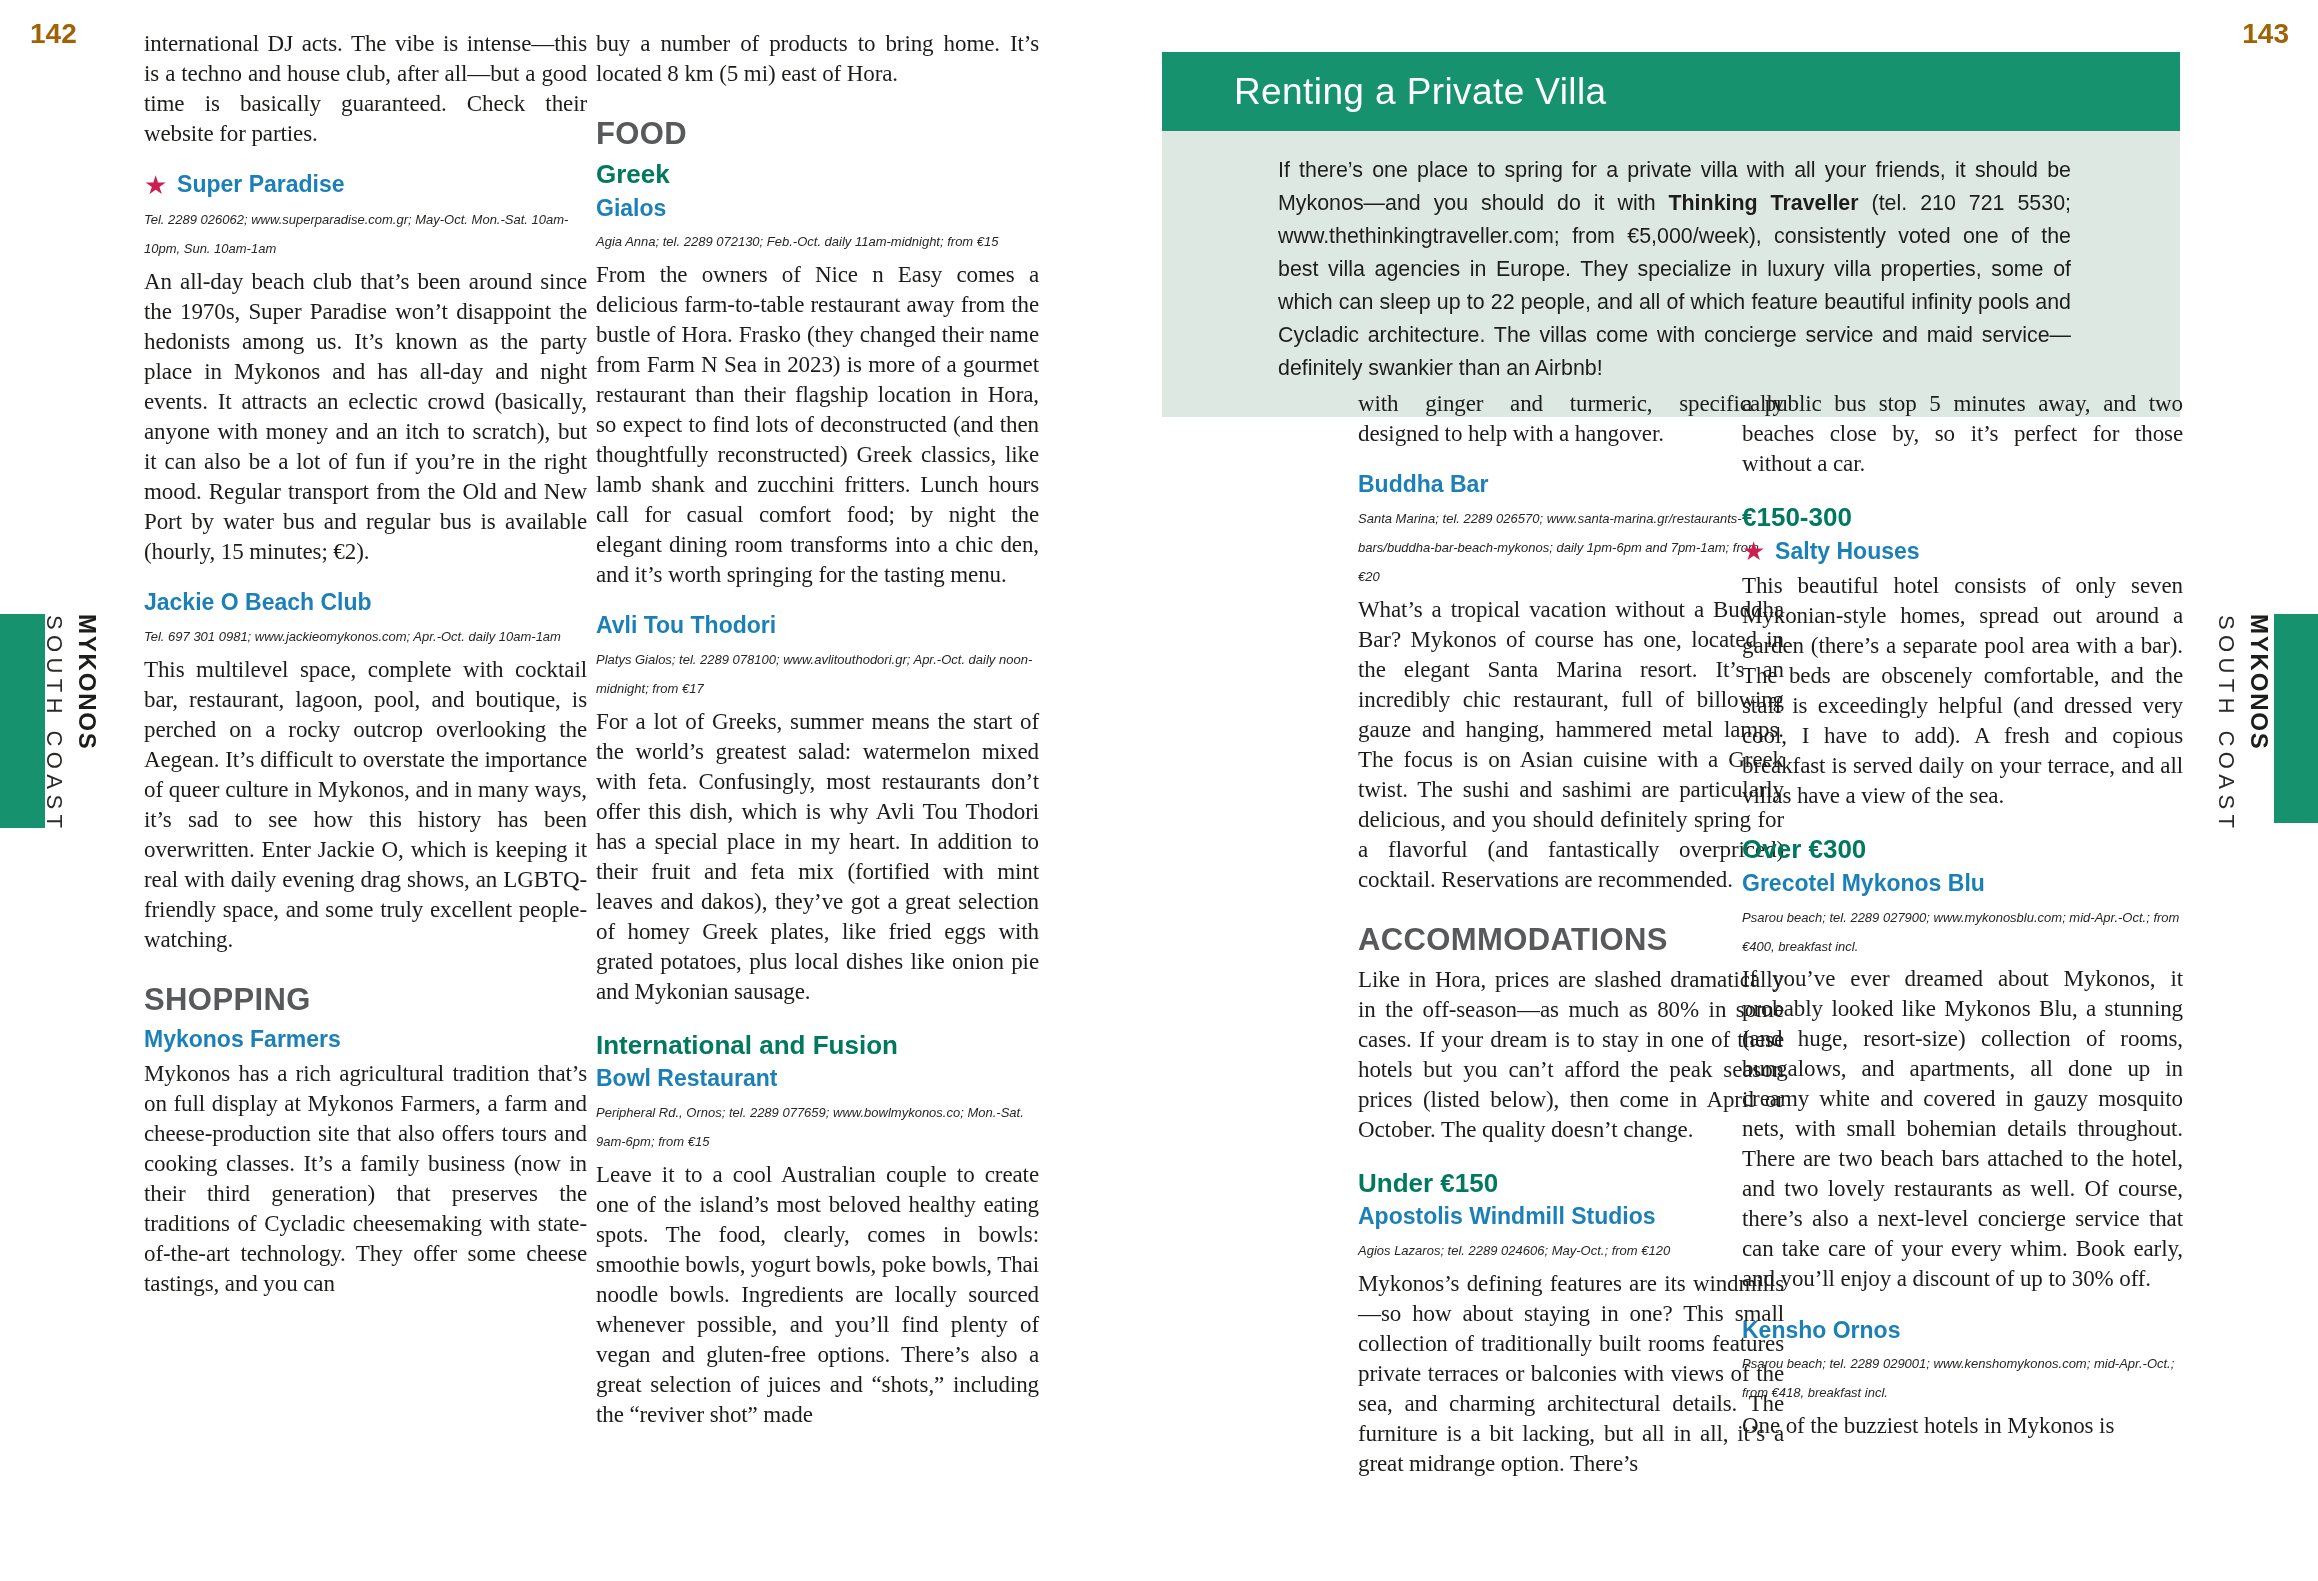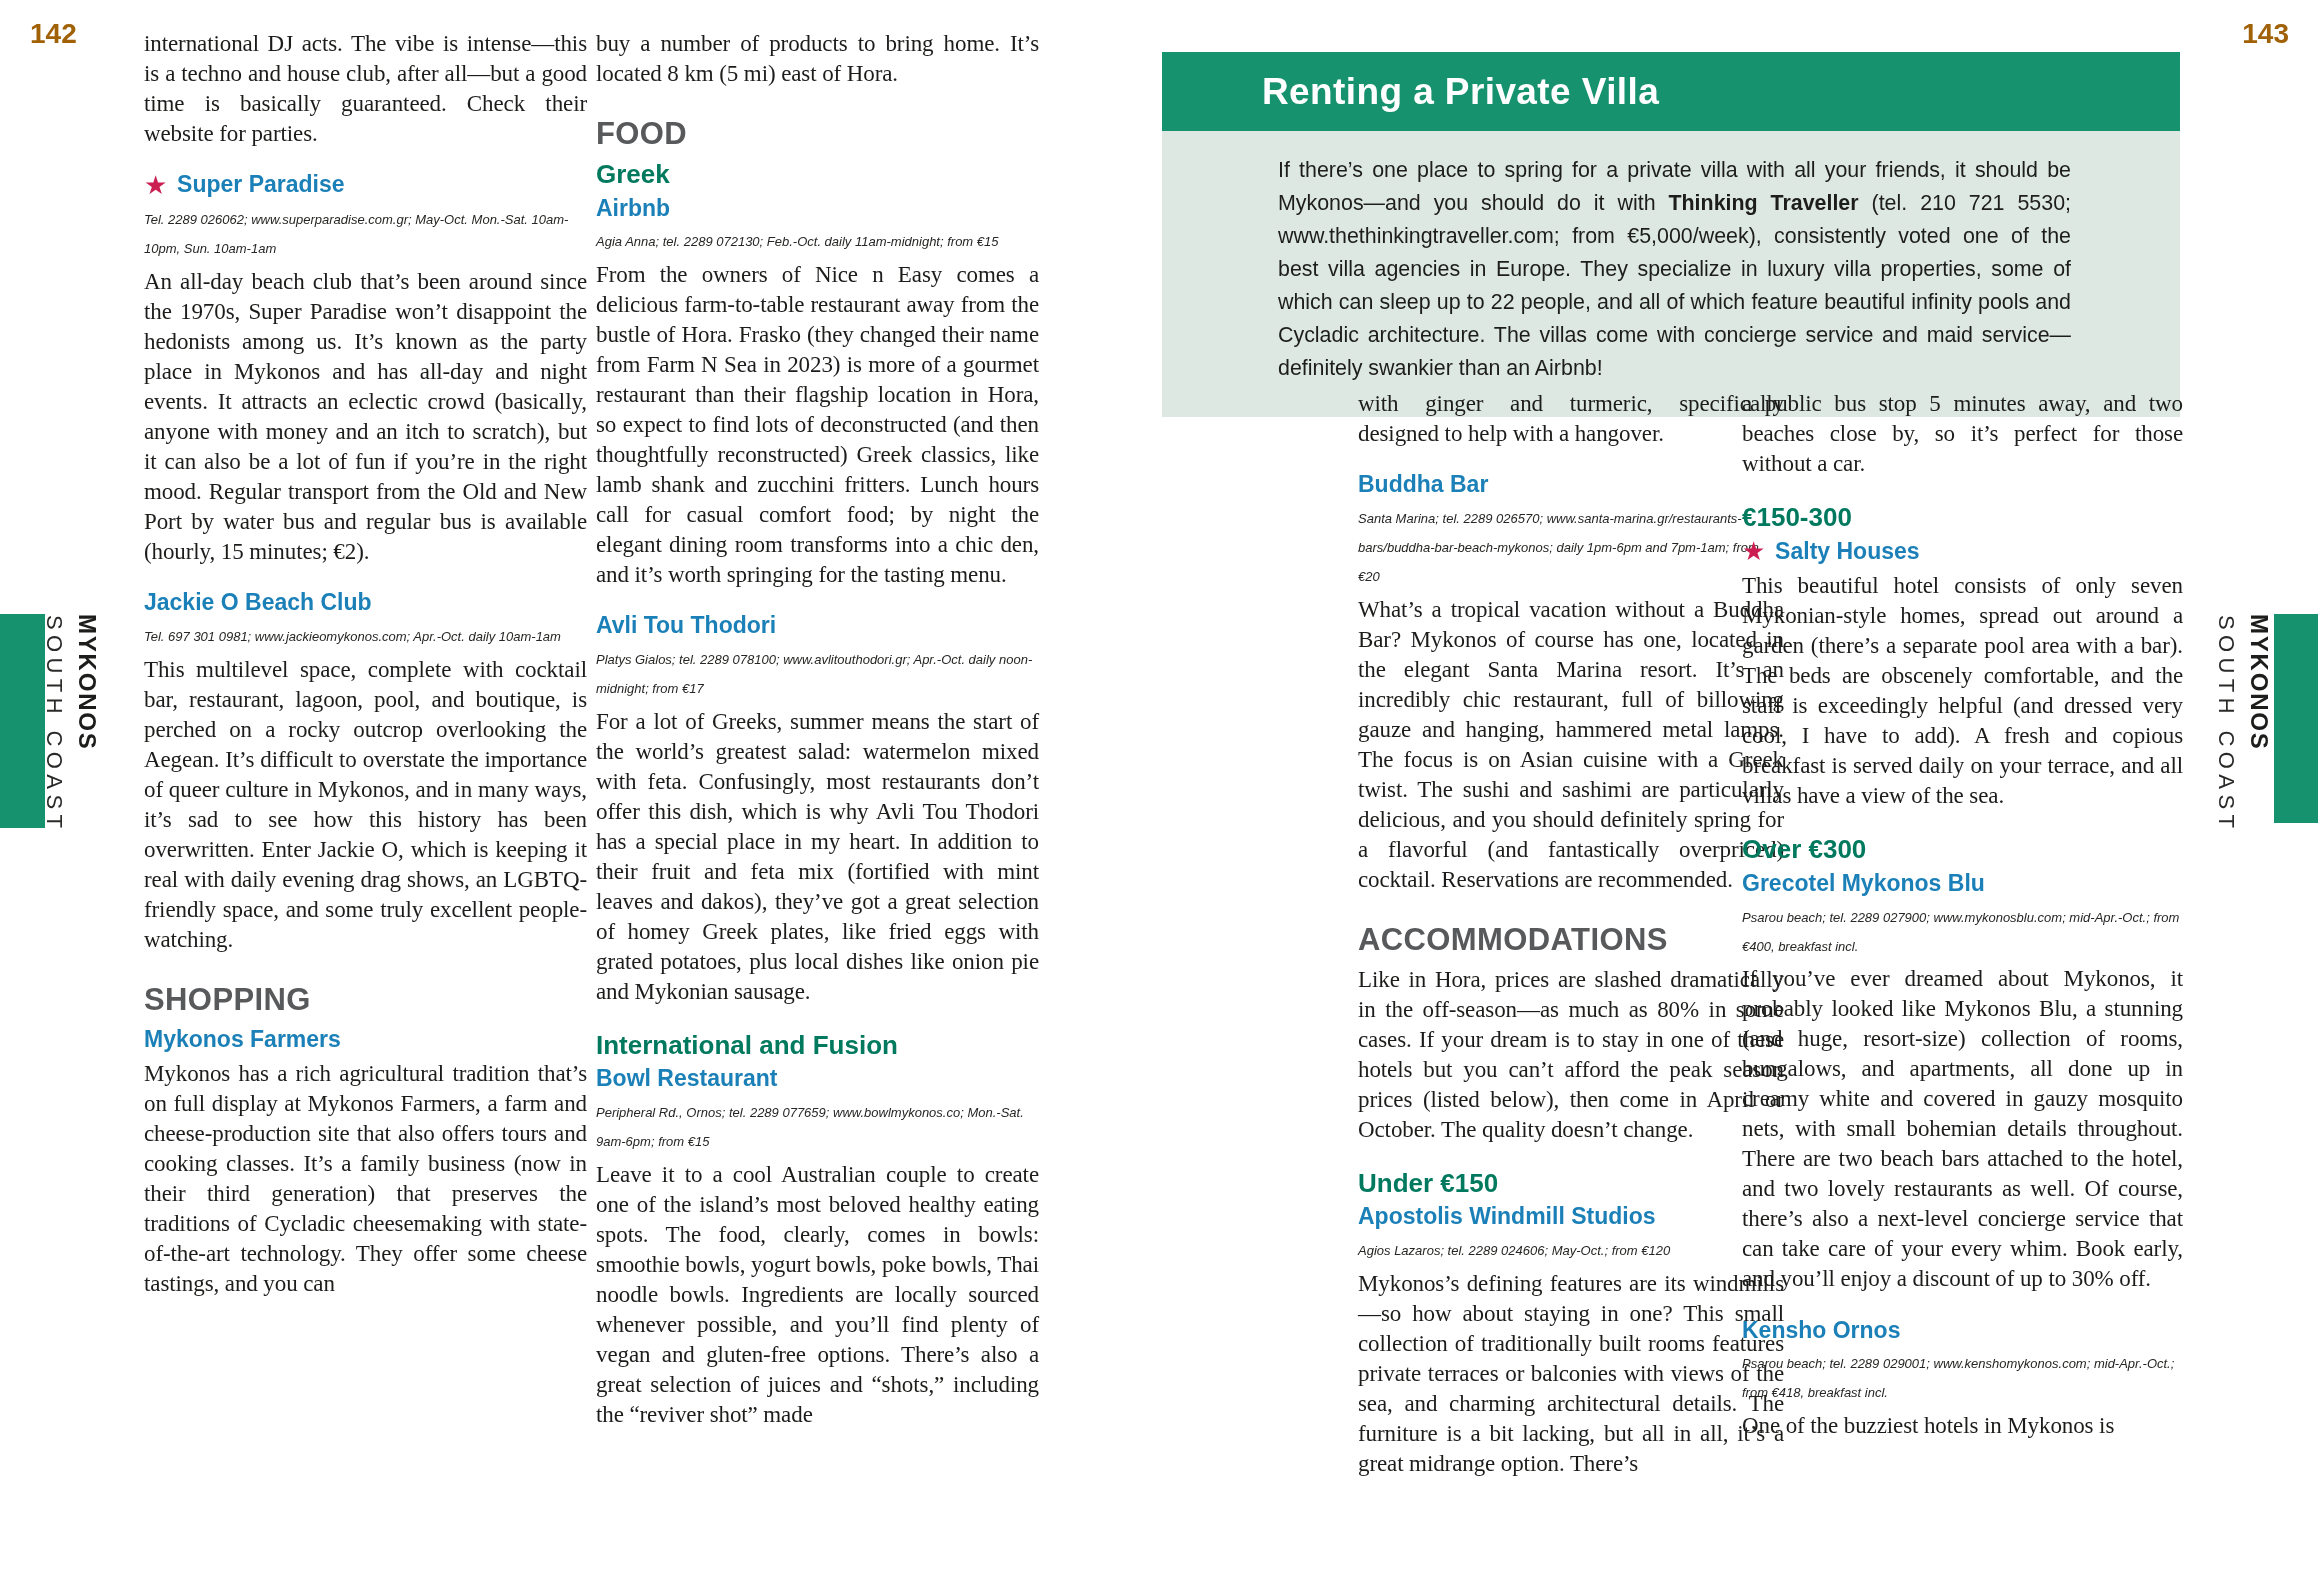--- a/index.html
+++ b/index.html
@@ -41,21 +41,21 @@
     font-weight:700;font-size:26px;line-height:30px;color:#00795e;
     margin:23px 0 4.5px 0;
   }
   .section + .subsection{margin-top:1.8px}
   .section + .venue, .subsection + .venue{margin-top:1.8px}
   .star{color:#cb1f52;font-size:26px;margin-right:9.8px;vertical-align:-1.8px;font-weight:400}
 
   
   #callout{position:absolute;left:1162px;top:52px;width:1018px}
   #callout-bar{background:#16926e;height:79px;display:flex;align-items:center}
-  #callout-title{color:#ffffff;font-weight:700;font-size:37px;padding-left:100px;letter-spacing:0.4px}
+  #callout-title{color:#ffffff;font-weight:400;font-size:37px;padding-left:72px;letter-spacing:0.4px}
   #callout-body{background:#dde8e2;padding:23px 109px 32px 116px}
   .boxpara{font-size:21.4px;line-height:33px;text-align:justify;color:#1d1d1b}
   .boxpara .b{font-weight:700}
 
   
   .tabrect{position:absolute;width:45px;background:#16926e}
   #tab-left{left:0;top:614px;height:214px}
   #tab-right{right:0;top:614px;height:209px}
   .vtext{position:absolute;writing-mode:vertical-rl;white-space:nowrap}
   .vchapter{font-weight:700;font-size:24px;letter-spacing:1.8px;color:#1d1d1b}
@@ -80,21 +80,21 @@
     <div class="blk info">Tel. 697 301 0981; www.jackieomykonos.com; Apr.-Oct. daily 10am-1am</div>
     <div class="blk para">This multilevel space, complete with cocktail bar, restaurant, lagoon, pool, and boutique, is perched on a rocky outcrop overlooking the Aegean. It’s difficult to overstate the importance of queer culture in Mykonos, and in many ways, it’s sad to see how this history has been overwritten. Enter Jackie O, which is keeping it real with daily evening drag shows, an LGBTQ-friendly space, and some truly excellent people-watching.</div>
     <div class="blk section">SHOPPING</div>
     <div class="blk venue">Mykonos Farmers</div>
     <div class="blk para">Mykonos has a rich agricultural tradition that’s on full display at Mykonos Farmers, a farm and cheese-production site that also offers tours and cooking classes. It’s a family business (now in their third generation) that preserves the traditions of Cycladic cheesemaking with state-of-the-art technology. They offer some cheese tastings, and you can</div>
   </div>
 <div class="col" id="p142c2">
     <div class="blk para">buy a number of products to bring home. It’s located 8 km (5 mi) east of Hora.</div>
     <div class="blk section">FOOD</div>
     <div class="blk subsection">Greek</div>
-    <div class="blk venue">Airbnb</div>
+    <div class="blk venue">Gialos</div>
     <div class="blk info">Agia Anna; tel. 2289 072130; Feb.-Oct. daily 11am-midnight; from €15</div>
     <div class="blk para">From the owners of Nice n Easy comes a delicious farm-to-table restaurant away from the bustle of Hora. Frasko (they changed their name from Farm N Sea in 2023) is more of a gourmet restaurant than their flagship location in Hora, so expect to find lots of deconstructed (and then thoughtfully reconstructed) Greek classics, like lamb shank and zucchini fritters. Lunch hours call for casual comfort food; by night the elegant dining room transforms into a chic den, and it’s worth springing for the tasting menu.</div>
     <div class="blk venue">Avli Tou Thodori</div>
     <div class="blk info">Platys Gialos; tel. 2289 078100; www.avlitouthodori.gr; Apr.-Oct. daily noon-midnight; from €17</div>
     <div class="blk para">For a lot of Greeks, summer means the start of the world’s greatest salad: watermelon mixed with feta. Confusingly, most restaurants don’t offer this dish, which is why Avli Tou Thodori has a special place in my heart. In addition to their fruit and feta mix (fortified with mint leaves and dakos), they’ve got a great selection of homey Greek plates, like fried eggs with grated potatoes, plus local dishes like onion pie and Mykonian sausage.</div>
     <div class="blk subsection">International and Fusion</div>
     <div class="blk venue">Bowl Restaurant</div>
     <div class="blk info">Peripheral Rd., Ornos; tel. 2289 077659; www.bowlmykonos.co; Mon.-Sat. 9am-6pm; from €15</div>
     <div class="blk para">Leave it to a cool Australian couple to create one of the island’s most beloved healthy eating spots. The food, clearly, comes in bowls: smoothie bowls, yogurt bowls, poke bowls, Thai noodle bowls. Ingredients are locally sourced whenever possible, and you’ll find plenty of vegan and gluten-free options. There’s also a great selection of juices and “shots,” including the “reviver shot” made</div>
   </div>

